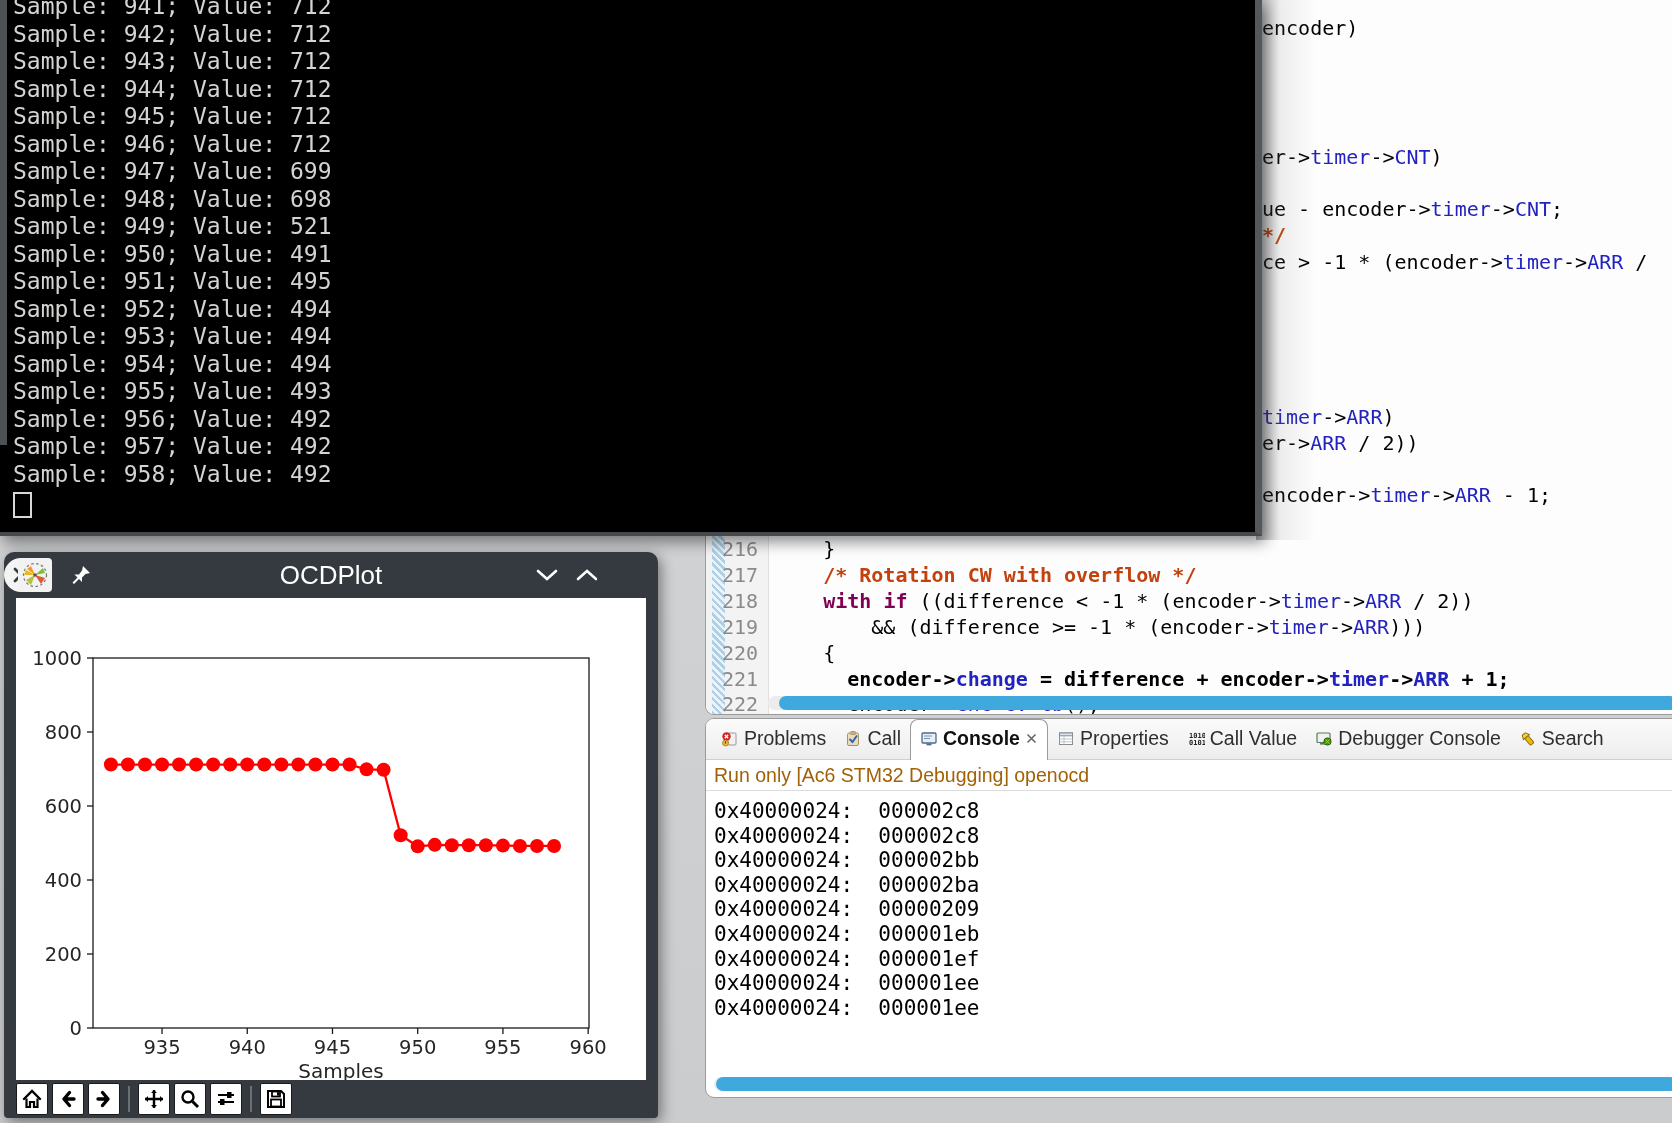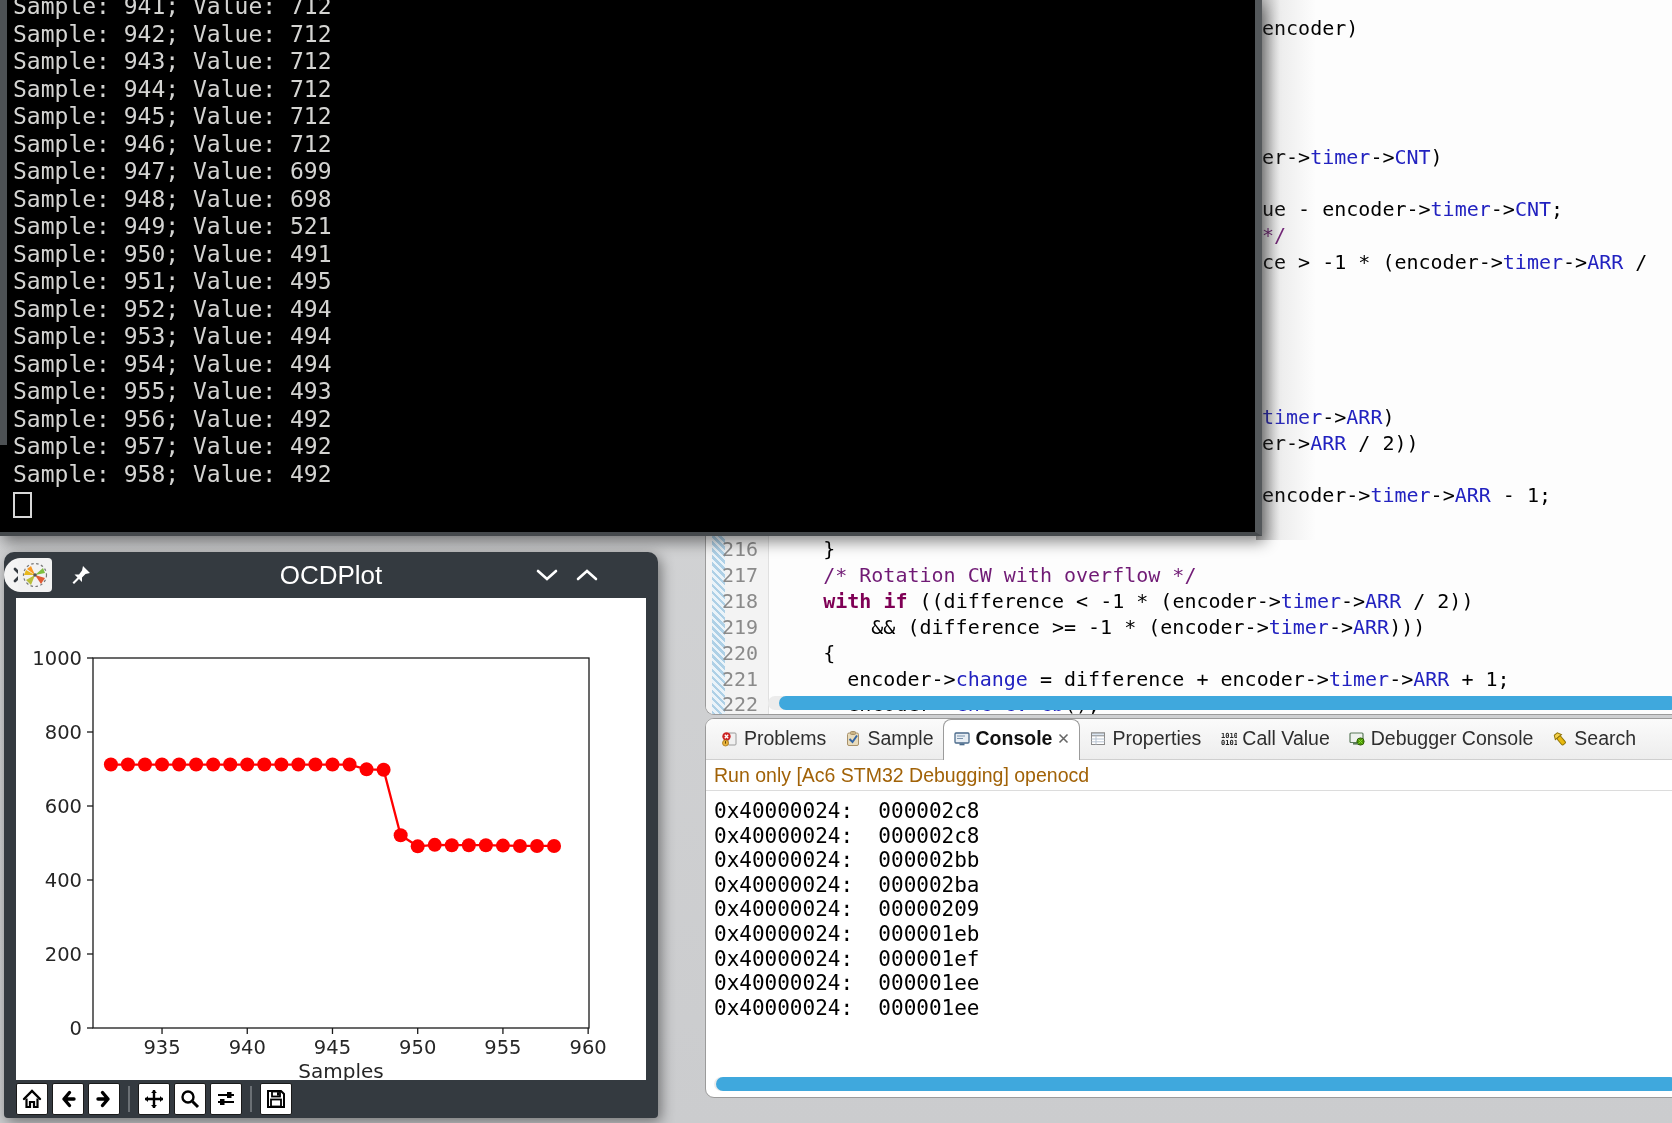--- a/index.html
+++ b/index.html
@@ -14,21 +14,21 @@
     border-radius:0 0 0 9px;overflow:hidden;}
   .editor-gutter-bg{position:absolute;left:0;top:0;width:62px;height:100%;background:#f3f3f3;border-right:1px solid #e0e0e0;}
   .editor-hatch{position:absolute;left:6px;top:0;width:13px;height:100%;
     background:repeating-linear-gradient(45deg,#aed0e6 0 2.5px,#eaf3f9 2.5px 5px);}
   .gutter-num{position:absolute;width:52px;text-align:right;font-size:20px;line-height:26px;color:#8a8a8a;}
   .code-line{position:absolute;left:69px;font-size:20px;line-height:26px;white-space:pre;}
   .code-frag{position:absolute;left:556px;font-size:20px;line-height:26px;white-space:pre;}
   .tk-p{color:#000;}
   .tk-k{color:#7f0055;font-weight:bold;}
   .tk-f{color:#2222c0;}
-  .tk-c{color:#701a75;}
+  .tk-c{color:#c2410c;font-weight:bold;}
   .term-shadow{position:absolute;left:550px;top:0;width:60px;height:540px;
     background:linear-gradient(90deg,rgba(60,60,60,.45),rgba(120,120,120,.12) 40%,rgba(255,255,255,0));}
   .hscroll{position:absolute;height:14px;background:#ececec;border-radius:7px;}
   .hscroll .thumb{position:absolute;top:0;height:14px;border-radius:7px;}
   .editor-hscroll{left:62px;right:4px;top:696px;}
   .editor-hscroll .thumb{left:11px;right:0;}
 
   
   .console-panel{position:absolute;left:705px;top:718px;width:975px;height:378px;
     background:#fff;border:1px solid #9b9b9b;border-radius:9px;overflow:hidden;}
@@ -86,21 +86,21 @@
       <div class="gutter-num mono" style="top: 640px;">220</div>
       <div class="gutter-num mono" style="top: 666px;">221</div>
       <div class="gutter-num mono" style="top: 691px; text-align: right;">222</div>
     </div>
   <div id="code-lines">
       <div class="code-line mono" style="top: 536px;"><span class="tk-p">    }</span></div>
       <div class="code-line mono" style="top: 562px;"><span class="tk-c">    /* Rotation CW with overflow */</span></div>
       <div class="code-line mono" style="top: 588px;"><span class="tk-p">    </span><span class="tk-k">with</span><span class="tk-p"> </span><span class="tk-k">if</span><span class="tk-p"> ((difference &lt; -1 * (encoder-&gt;</span><span class="tk-f">timer</span><span class="tk-p">-&gt;</span><span class="tk-f">ARR</span><span class="tk-p"> / 2))</span></div>
       <div class="code-line mono" style="top: 614px;"><span class="tk-p">        &amp;&amp; (difference &gt;= -1 * (encoder-&gt;</span><span class="tk-f">timer</span><span class="tk-p">-&gt;</span><span class="tk-f">ARR</span><span class="tk-p">)))</span></div>
       <div class="code-line mono" style="top: 640px;"><span class="tk-p">    {</span></div>
-      <div class="code-line mono" style="top: 666px;"><span class="tk-p">      encoder-&gt;</span><span class="tk-f">change</span><span class="tk-p"> = difference + encoder-&gt;</span><span class="tk-f">timer</span><span class="tk-p">-&gt;</span><span class="tk-f">ARR</span><span class="tk-p"> + 1;</span></div>
+      <div class="code-line mono" style="top: 666px; font-weight: bold;"><span class="tk-p">      encoder-&gt;</span><span class="tk-f">change</span><span class="tk-p"> = difference + encoder-&gt;</span><span class="tk-f">timer</span><span class="tk-p">-&gt;</span><span class="tk-f">ARR</span><span class="tk-p"> + 1;</span></div>
       <div class="code-line mono" style="top: 691px;"><span class="tk-p">      encoder-&gt;</span><span class="tk-f">enc_cv_cb</span><span class="tk-p">();</span></div>
     </div>
   <div id="code-frags">
       <div class="code-frag mono" style="top: 15px;"><span class="tk-p">encoder)</span></div>
       <div class="code-frag mono" style="top: 144px;"><span class="tk-p">er-&gt;</span><span class="tk-f">timer</span><span class="tk-p">-&gt;</span><span class="tk-f">CNT</span><span class="tk-p">)</span></div>
       <div class="code-frag mono" style="top: 196px;"><span class="tk-p">ue - encoder-&gt;</span><span class="tk-f">timer</span><span class="tk-p">-&gt;</span><span class="tk-f">CNT</span><span class="tk-p">;</span></div>
       <div class="code-frag mono" style="top: 222px;"><span class="tk-c">*/</span></div>
       <div class="code-frag mono" style="top: 249px;"><span class="tk-p">ce &gt; -1 * (encoder-&gt;</span><span class="tk-f">timer</span><span class="tk-p">-&gt;</span><span class="tk-f">ARR</span><span class="tk-p"> /</span></div>
       <div class="code-frag mono" style="top: 404px;"><span class="tk-f">timer</span><span class="tk-p">-&gt;</span><span class="tk-f">ARR</span><span class="tk-p">)</span></div>
       <div class="code-frag mono" style="top: 430px;"><span class="tk-p">er-&gt;</span><span class="tk-f">ARR</span><span class="tk-p"> / 2))</span></div>
@@ -127,21 +127,21 @@
         <span>Problems</span>
       </div>
       <div class="tab">
         <span class="ticon">
           <svg width="18" height="18" viewBox="0 0 18 18">
             <rect x="3.5" y="3" width="11" height="12.5" rx="1.5" fill="#e9dcbc" stroke="#a8916a"></rect>
             <rect x="6.5" y="1.5" width="5" height="3" rx="1" fill="#c9b384" stroke="#a8916a"></rect>
             <polyline points="5.5,9 8.5,12 13,5.5" fill="none" stroke="#3465a4" stroke-width="2"></polyline>
           </svg>
         </span>
-        <span>Sample</span>
+        <span>Call</span>
       </div>
       <div class="tab active">
         <span class="ticon">
           <svg width="18" height="18" viewBox="0 0 18 18">
             <rect x="2" y="3" width="14" height="10" rx="1" fill="#e8eef4" stroke="#4a6a8a" stroke-width="1.3"></rect>
             <path d="M4 6h8M4 8.5h6" stroke="#7a93ad" stroke-width="1.2"></path>
             <rect x="6.5" y="13.5" width="5" height="1.8" fill="#4a6a8a"></rect>
           </svg>
         </span>
         <span>Console</span>

